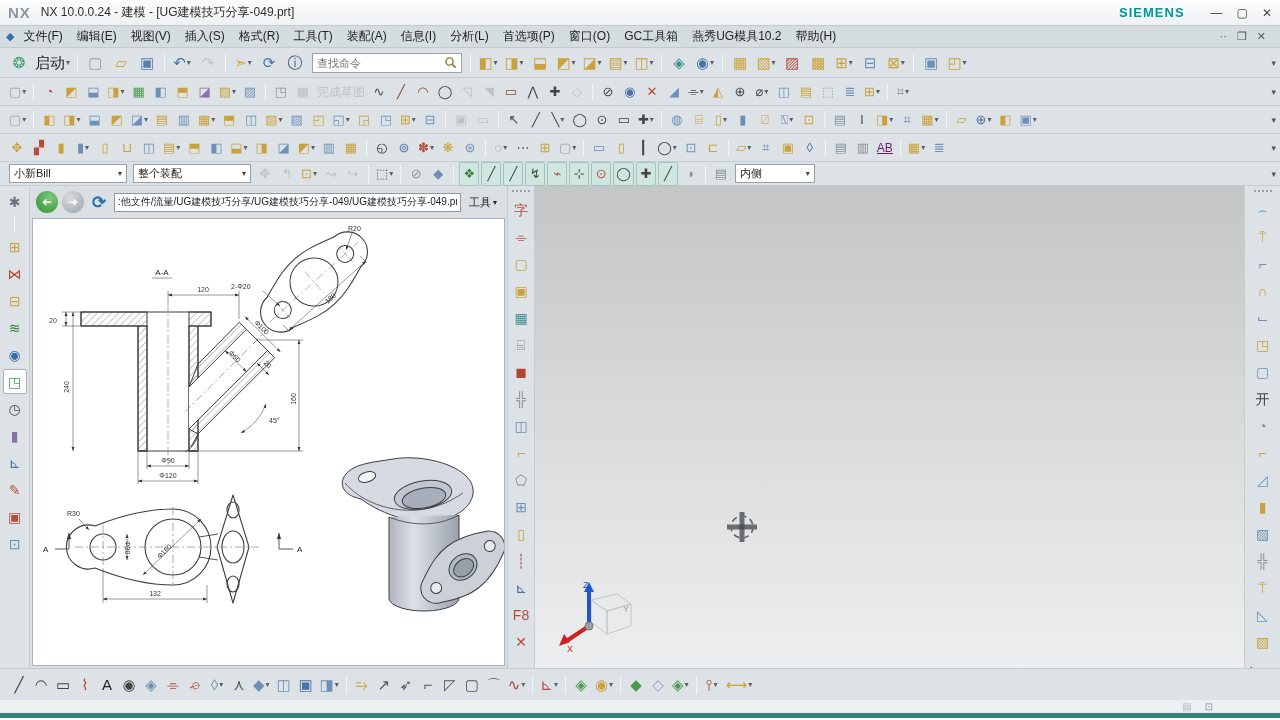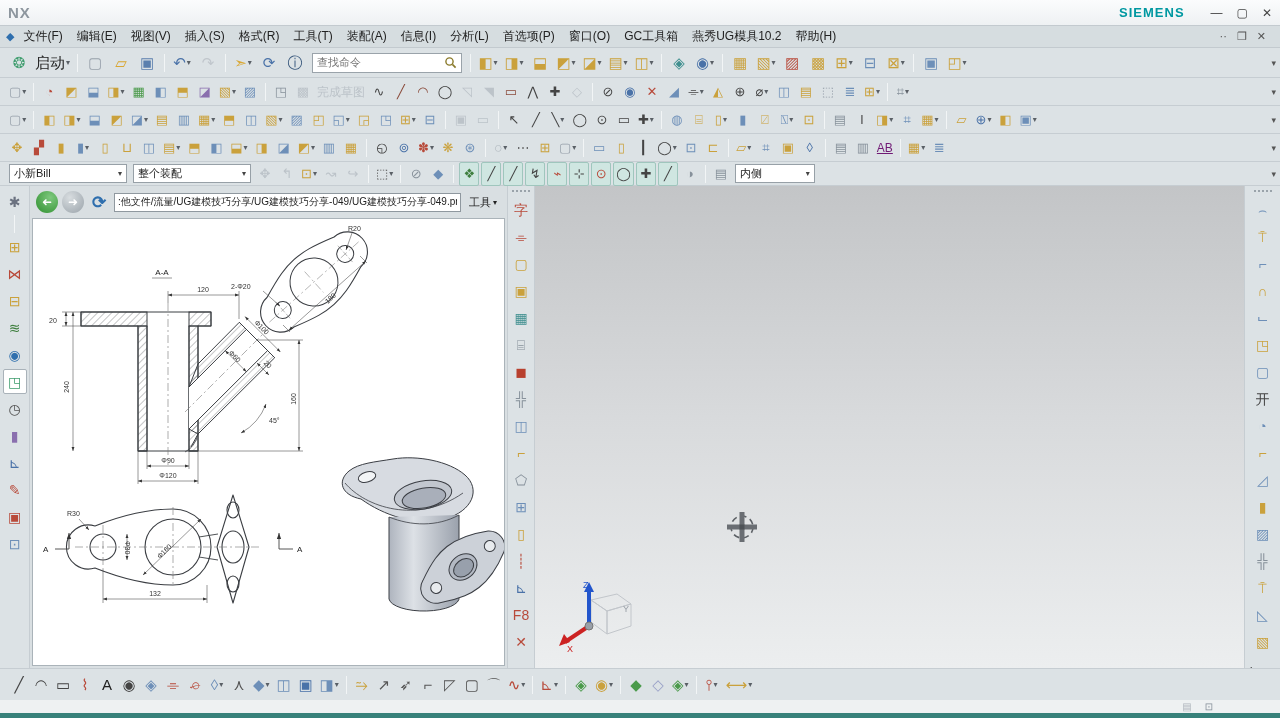--- a/index.html
+++ b/index.html
@@ -44,21 +44,21 @@
   #tb1 .tbi .gl { font-size:15px; }
   .tbi .dd { font-size:8px; color:#5a6066; margin-left:1px; }
   .tbi.wide .gl { font-size:12px; letter-spacing:0; white-space:nowrap; }
   .tbi.tog { background:#cfe6e1; border:1px solid #9fc6bd; }
   .tbi.act { background:#ffffff; border:1px solid #a9b2b9; }
   .sep { width:1px; height:18px; background:#bfc6cb; border-right:1px solid #f2f5f6; margin:0 4px; }
   .overflow { margin-left:auto; margin-right:4px; font-size:9px; color:#555; }
   .searchbox { display:flex; align-items:center; background:#fff; border:1px solid #9aa3aa;
     height:20px; width:150px; margin:0 4px; padding:0 4px; }
   .searchbox input { border:none; outline:none; flex:1; font-size:11px; color:#333; min-width:0;
-    font-family:Liberation Mono, monospace; }
+    font-family:Liberation Sans, sans-serif; }
   .searchbox svg { flex:none; }
 
   
   .selctl { display:flex; align-items:center; background:#fff; border:1px solid #97a0a7;
     height:19px; font-size:11px; color:#222; padding:0 4px; margin:0 3px; }
   .selctl .txt { flex:1; }
   .selctl .caret { font-size:8px; color:#444; margin-left:6px; }
 
   
   #main { position:absolute; top:186px; left:0; width:1280px; height:482px; display:flex; }
@@ -112,20 +112,21 @@
   .dim { font-size:7px; fill:#333; font-family:"Liberation Sans",sans-serif; }
   .dimb { font-size:8px; fill:#222; font-family:"Liberation Sans",sans-serif; }
 </style>
 </head>
 <body>
 
 <div id="app">
 
   <div id="titlebar">
     <span class="nxlogo">NX</span>
+    <span class="apptitle">NX 10.0.0.24 - 建模 - [UG建模技巧分享-049.prt]</span>
     <span class="tspacer"></span>
     <span class="brand">SIEMENS</span>
     <span class="winctl">
       <span>—</span>
       <span>▢</span>
       <span>✕</span>
     </span>
   </div>
 
   <div id="menubar">

